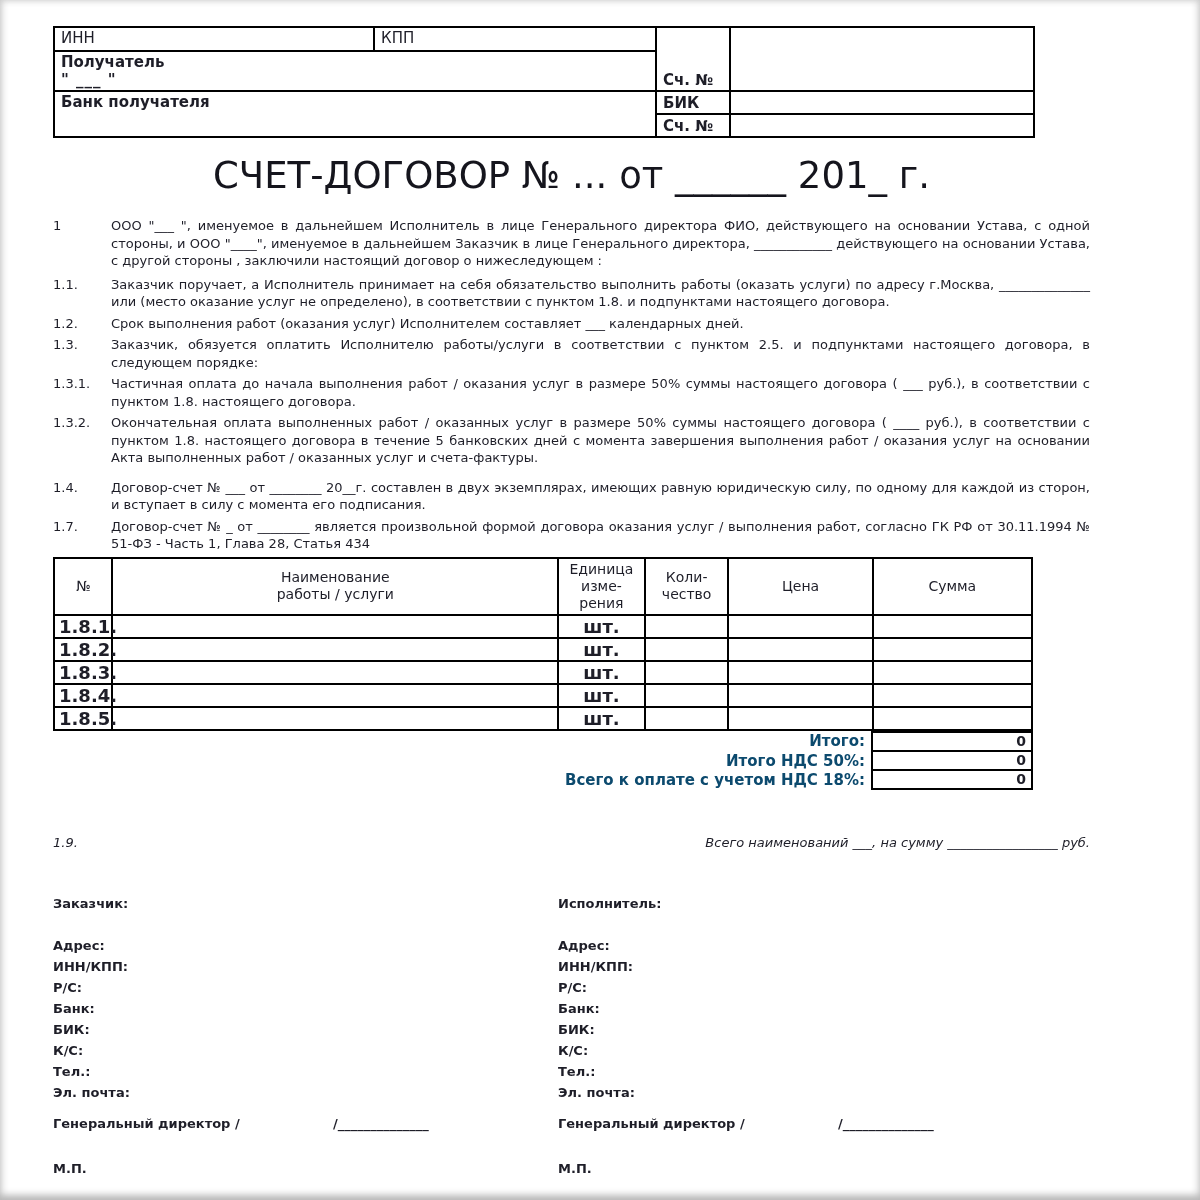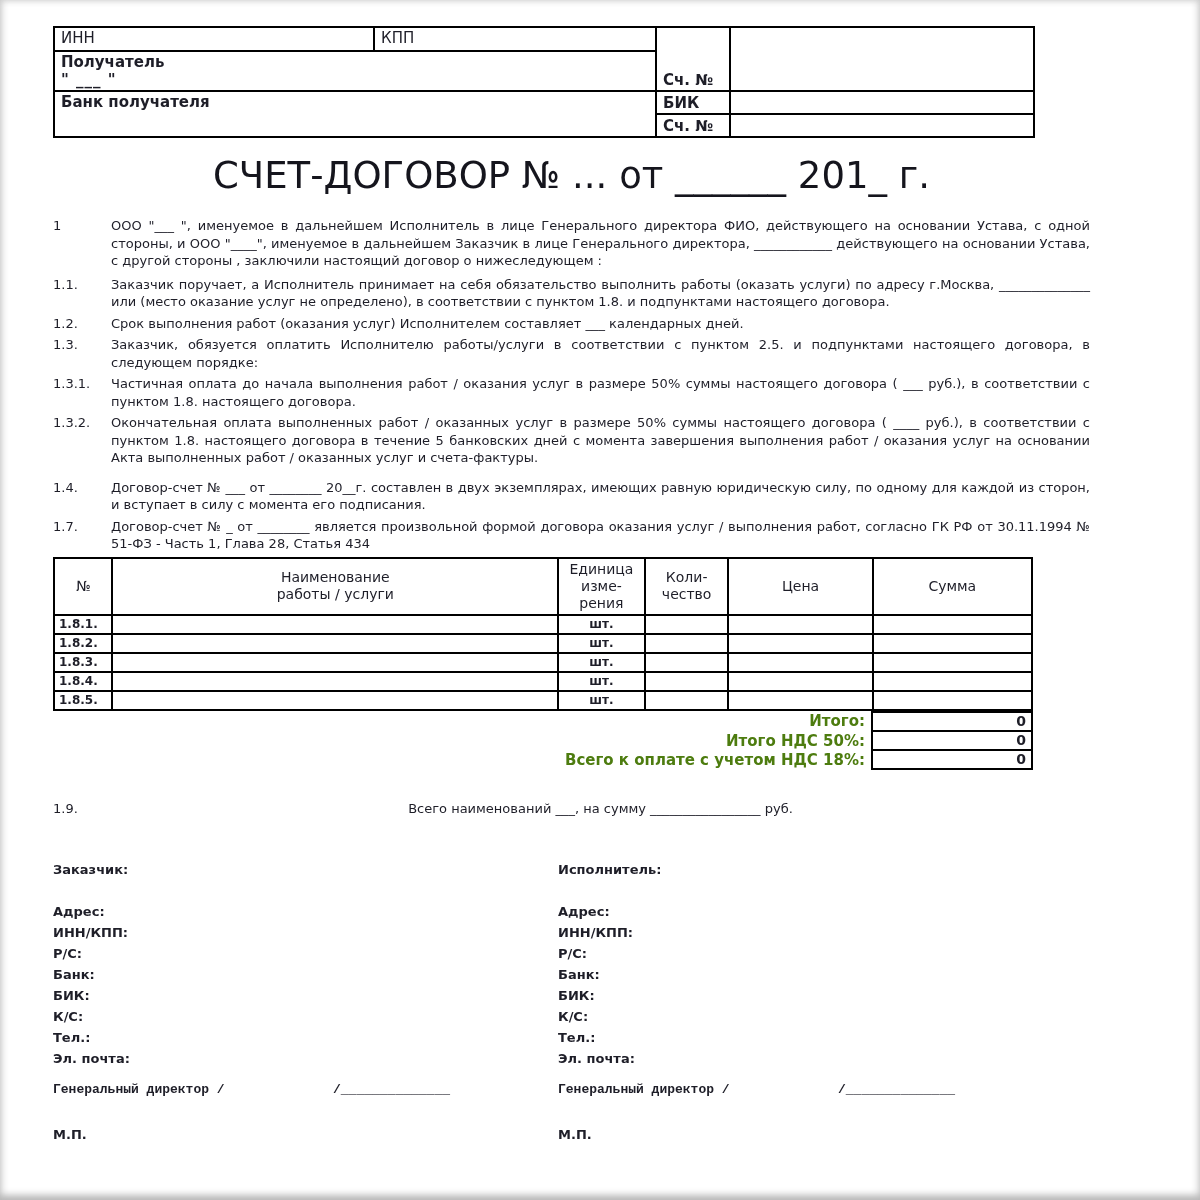--- a/index.html
+++ b/index.html
@@ -37,40 +37,40 @@
     white-space:nowrap;
   }
   
   .clauses{margin-top:4px;}
   .clause{display:grid;grid-template-columns:58px 1fr;margin-bottom:4px;}
   .clause .cnum{font-size:13px;line-height:17.5px;font-weight:400;}
   .clause .ctext{font-size:13px;line-height:17.5px;text-align:justify;}
   .clause.gap-before{margin-top:12px;}
   
   table.items{border-collapse:collapse;width:980px;table-layout:fixed;margin-top:2px;}
-  table.items th,table.items td{border:2px solid #000;padding:0 4px;font-size:12px;color:#1e1e28;}
+  table.items th,table.items td{border:2px solid #000;padding:0 4px;font-size:18px;color:#1e1e28;}
   table.items th{font-weight:400;text-align:center;vertical-align:middle;height:55px;white-space:pre-line;line-height:17px;font-size:14px;}
   table.items td{height:17px;}
   td.item-num{font-weight:700;font-size:12.5px;text-align:left;}
   td.item-unit{font-weight:700;text-align:center;}
   
   .totals{width:980px;margin-top:0;}
   .totals-row{display:flex;justify-content:flex-end;align-items:stretch;}
-  .total-label{font-size:15px;font-weight:700;line-height:18px;padding-right:6px;align-self:center;color:#4d7c0f;white-space:nowrap;}
+  .total-label{font-size:15px;font-weight:700;line-height:18px;padding-right:6px;align-self:center;color:#0c4a6e;white-space:nowrap;}
   .total-box{width:148px;border:2px solid #000;font-size:14px;font-weight:700;text-align:right;padding:0 5px;line-height:17px;box-sizing:content-box;}
   .totals-row + .totals-row .total-box{margin-top:-2px;}
   
-  .clause19{margin-top:30px;}
+  .clause19{margin-top:44px;font-style:italic;}
   
   .parties{display:grid;grid-template-columns:505px 1fr;margin-top:42px;}
   .party{font-size:13px;line-height:21px;}
   .party .p-title{font-weight:700;}
   .party .spacer{height:21px;}
   .party .d-label{font-weight:700;}
-  .sig-line{display:flex;margin-top:10px;font-size:13px;line-height:21px;font-family:Liberation Mono, monospace;}
+  .sig-line{display:flex;margin-top:10px;font-size:13px;line-height:21px;}
   .sig-line .d-label{width:280px;}
   .sig-slash{font-weight:700;text-align:right;}
   .stamp{margin-top:24px;font-weight:700;font-size:13px;}
 </style>
 </head>
 <body>
 
 <div class="page">
 
   <table class="bank">
@@ -217,21 +217,21 @@
       <span class="total-box">0</span>
     </div>
     <div class="totals-row">
       <span class="total-label">Всего к оплате с учетом НДС 18%:</span>
       <span class="total-box">0</span>
     </div>
   </div>
 
   <div class="clause clause19">
     <span class="cnum">1.9.</span>
-    <span class="ctext" style="text-align:center">Всего наименований  ___, на сумму _________________ руб.</span>
+    <span class="ctext" style="text-align:right">Всего наименований  ___, на сумму _________________ руб.</span>
   </div>
 
   <div class="parties">
 
     <div class="party">
       <div class="p-title">Заказчик:</div>
       <div class="spacer"></div>
       <div class="d-label">Адрес:</div>
       <div class="d-label">ИНН/КПП:</div>
       <div class="d-label">Р/С:</div>

